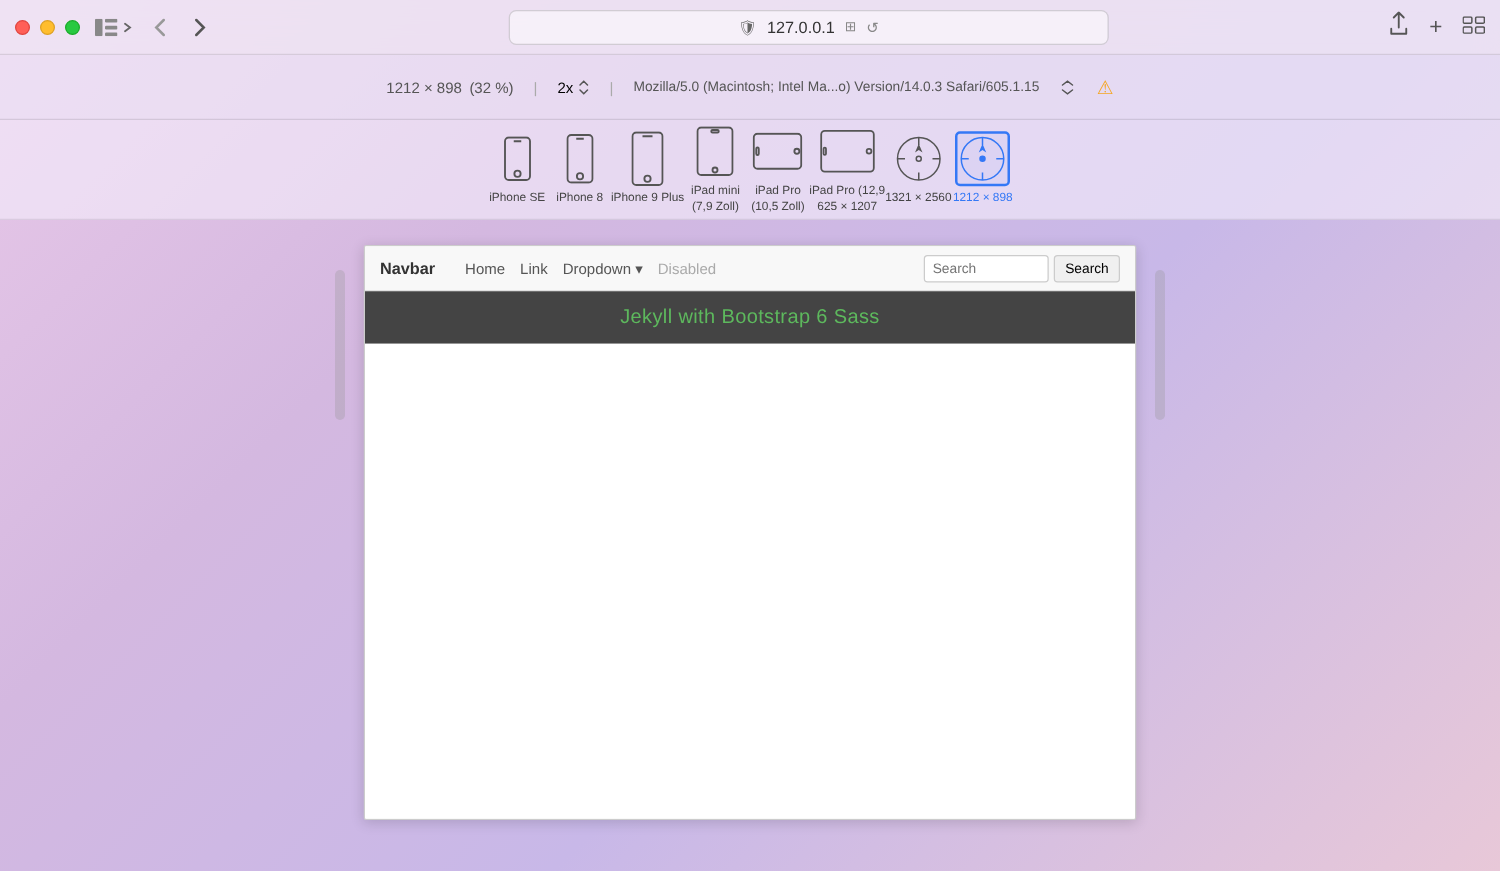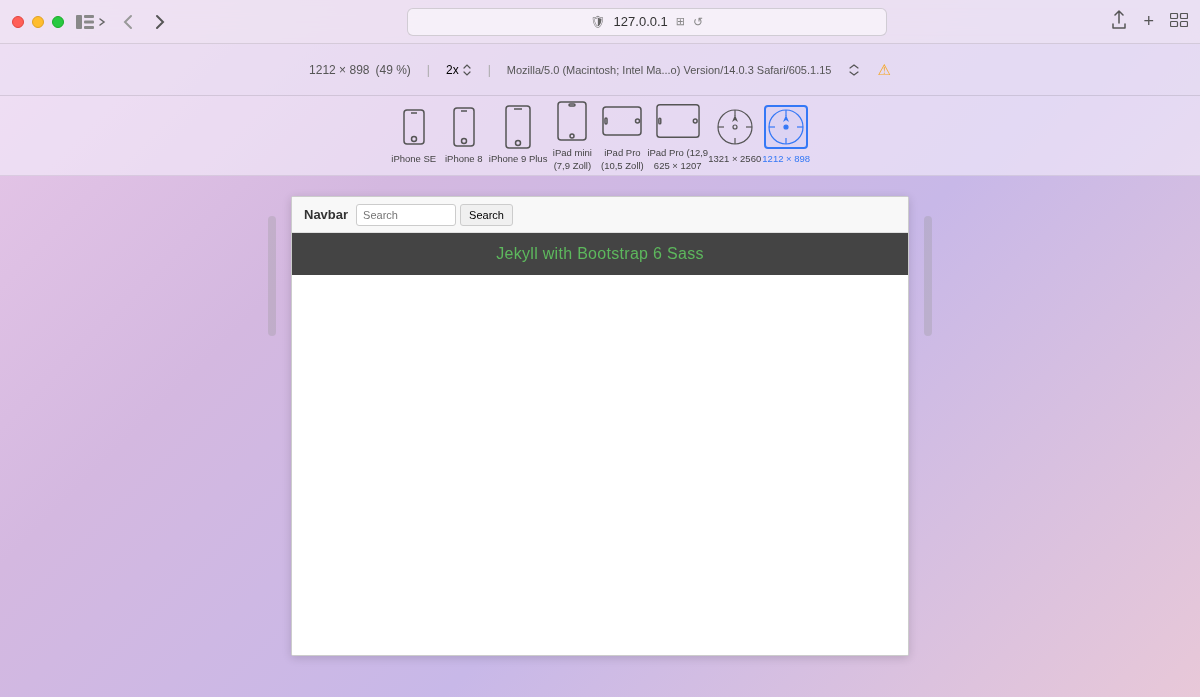--- a/index.html
+++ b/index.html
@@ -201,21 +201,21 @@
     }
 
     
     .page-navbar {
       height: 36px;
       background: #f8f8f8;
       border-bottom: 1px solid #e0e0e0;
       display: flex;
       align-items: center;
       padding: 0 12px;
-      gap: 8px;
+      gap: 24px;
       font-size: 12px;
     }
 
     .page-navbar .brand {
       font-weight: bold;
       color: #333;
       font-size: 13px;
     }
 
     .page-navbar .nav-links {
@@ -357,21 +357,21 @@
           <rect x="0.5" y="8.5" width="7" height="5" rx="1" stroke="#555" stroke-width="1.2"></rect>
           <rect x="10.5" y="8.5" width="7" height="5" rx="1" stroke="#555" stroke-width="1.2"></rect>
         </svg>
     </span>
   </div>
 </div>
 
 <div class="responsive-header">
   <span class="dim-info">
     <span>1212 × 898</span>
-    <span>(49 %)</span>
+    <span>(32 %)</span>
   </span>
   <span class="separator">|</span>
   <span class="scale-select">
     <span>2x</span>
     <svg width="10" height="14" viewBox="0 0 10 14" fill="none">
         <path d="M2 5l3-3 3 3" stroke="#555" stroke-width="1.2" stroke-linecap="round"></path>
         <path d="M2 9l3 3 3-3" stroke="#555" stroke-width="1.2" stroke-linecap="round"></path>
       </svg>
   </span>
   <span class="separator">|</span>
@@ -484,20 +484,26 @@
 
 </div>
 
 <div class="main-area">
   <div class="scroll-left"></div>
 
   <div class="browser-preview">
 
     <div class="page-navbar">
       <span class="brand">Navbar</span>
+      <div class="nav-links">
+        <a class="nav-link">Home</a>
+        <a class="nav-link">Link</a>
+        <span class="nav-dropdown">Dropdown ▾</span>
+        <span class="nav-disabled">Disabled</span>
+      </div>
       <div class="search-area">
         <input class="search-input" type="text" placeholder="Search" style="">
         <button class="search-btn">Search</button>
       </div>
     </div>
 
     <div class="page-jumbotron">
       <span>Jekyll with Bootstrap 6 Sass</span>
     </div>
 

